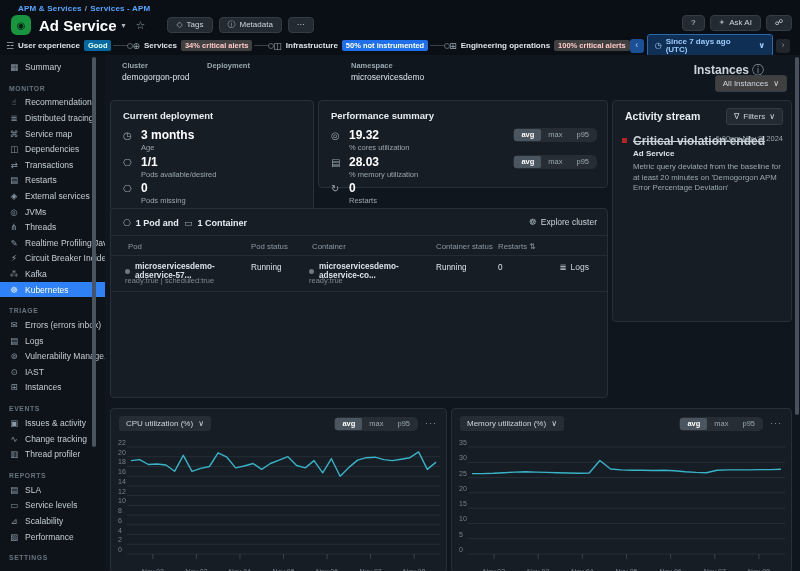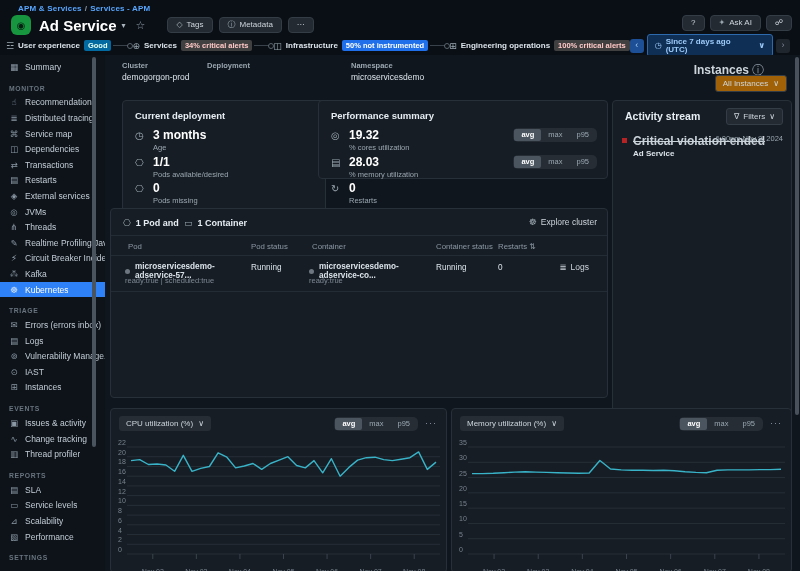--- a/index.html
+++ b/index.html
@@ -50,21 +50,21 @@
     font-size:6.8px;font-weight:bold;letter-spacing:.6px;color:#69747f;}
   .sb-scroll{position:absolute;left:92px;top:2px;width:4px;height:390px;background:#4a545e;border-radius:2px;}
   .main{flex:1;position:relative;background:#10161d;}
   .main-scroll{position:absolute;right:1px;top:2px;width:4px;height:358px;background:#49525c;border-radius:2px;z-index:9;}
   
   .meta-lbl{position:absolute;font-size:7.5px;font-weight:bold;color:#9aa7b1;}
   .meta-val{position:absolute;font-size:8.5px;color:#dbe3ea;}
   .meta-box{position:absolute;font-size:8.5px;color:#dbe3ea;border:1px solid #3d4750;border-radius:3px;padding:2px 7px;}
   .instances-lbl{position:absolute;right:36px;top:7px;font-size:12px;font-weight:bold;color:#cdd5dc;}
   .instances-lbl .ico{color:#8b98a5;font-weight:normal;margin-left:3px;}
-  .instances-btn{position:absolute;right:13px;top:20px;background:#a16207;border:1px solid #343c45;border-radius:3px;
+  .instances-btn{position:absolute;right:13px;top:20px;background:#404040;border:1px solid #343c45;border-radius:3px;
     font-size:8px;color:#cdd5dc;padding:3px 7px;display:flex;gap:5px;align-items:center;}
   
   .card{position:absolute;background:#171d24;border:1px solid #272f38;border-radius:4px;box-sizing:border-box;}
   .card-title{position:absolute;left:12px;top:9px;font-size:9.5px;font-weight:bold;color:#e6edf3;}
   .kv-ico{position:absolute;left:12px;font-size:10px;color:#9aa7b1;}
   .kv-val{position:absolute;left:30px;font-size:12px;font-weight:bold;color:#ffffff;}
   .kv-lbl{position:absolute;left:30px;font-size:7.5px;color:#9aa7b1;}
   .chipgroup{position:absolute;display:inline-flex;background:#262d35;border-radius:5px;padding:1px;margin-left:25px;}
   .chip{font-size:7.5px;color:#9aa7b1;padding:2px 7px;border-radius:2px;line-height:1;}
   .chip.sel{background:#4b5560;color:#ffffff;font-weight:bold;}
@@ -297,34 +297,34 @@
       <div class="meta-val" style="left:17px;top:17px">demogorgon-prod</div>
       <div class="meta-lbl" style="left:102px;top:6px">Deployment</div>
       <div class="meta-lbl" style="left:246px;top:6px">Namespace</div>
       <div class="meta-val" style="left:246px;top:17px">microservicesdemo</div>
       <div class="instances-lbl"><span>Instances</span><span class="ico">ⓘ</span></div>
       <div class="instances-btn">
           <span>All Instances</span>
           <span>∨</span>
         </div>
 
-      <div class="card" style="left:17px;top:45px;width:204px;height:112px">
+      <div class="card" style="left:5px;top:45px;width:204px;height:112px">
         <div class="card-title">Current deployment</div>
         <span class="kv-ico" style="top:29px">◷</span>
         <span class="kv-val" style="top:27px">3 months</span>
         <span class="kv-lbl" style="top:42px">Age</span>
         <span class="kv-ico" style="top:56px">⎔</span>
         <span class="kv-val" style="top:54px">1/1</span>
         <span class="kv-lbl" style="top:69px">Pods available/desired</span>
         <span class="kv-ico" style="top:82px">⎔</span>
         <span class="kv-val" style="top:80px">0</span>
         <span class="kv-lbl" style="top:95px">Pods missing</span>
       </div>
 
-      <div class="card" style="left:213px;top:45px;width:290px;height:79px">
+      <div class="card" style="left:213px;top:45px;width:290px;height:88px">
         <div class="card-title">Performance summary</div>
         <span class="kv-ico" style="top:29px">◎</span>
         <span class="kv-val" style="top:27px">19.32</span>
         <span class="kv-lbl" style="top:42px">% cores utilization</span>
         <div class="chipgroup" style="right:10px;top:27px">
           <span class="chip sel">avg</span>
           <span class="chip">max</span>
           <span class="chip">p95</span>
         </div>
         <span class="kv-ico" style="top:56px">▤</span>
@@ -333,31 +333,32 @@
         <div class="chipgroup" style="right:10px;top:54px">
           <span class="chip sel">avg</span>
           <span class="chip">max</span>
           <span class="chip">p95</span>
         </div>
         <span class="kv-ico" style="top:82px">↻</span>
         <span class="kv-val" style="top:80px">0</span>
         <span class="kv-lbl" style="top:95px">Restarts</span>
       </div>
 
-      <div class="card" style="left:507px;top:45px;width:180px;height:378px">
+      <div class="card" style="left:507px;top:45px;width:180px;height:222px">
         <div class="card-title" style="font-size:10.5px">Activity stream</div>
         <span class="filters-btn">
             <span>∇</span>
             <span>Filters</span>
             <span>∨</span>
           </span>
         <span class="evt-marker"></span>
         <span class="evt-title">Critical violation ended</span>
         <span class="evt-time">6:00pm Nov 8, 2024</span>
         <span class="evt-service">Ad Service</span>
+        <div class="evt-desc">Metric query deviated from the baseline for at least 20 minutes on 'Demogorgon APM Error Percentage Deviation'</div>
       </div>
 
       <div class="card" style="left:5px;top:153px;width:498px;height:190px">
         <div class="pods-hdr">
           <span class="ico">⎔</span>
           <span>1 Pod and</span>
           <span class="ico">▭</span>
           <span>1 Container</span>
         </div>
         <span class="explore-btn">

